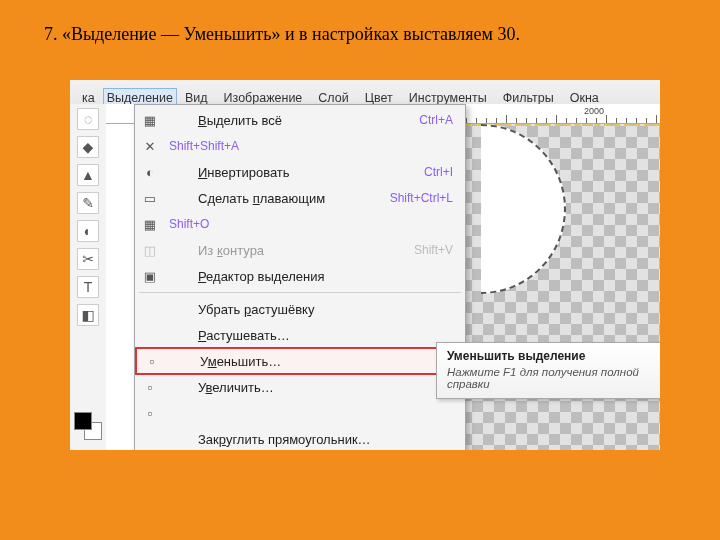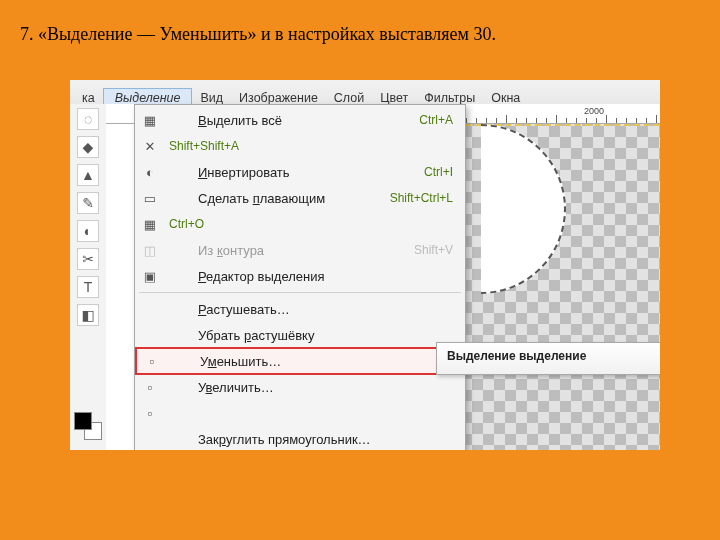--- a/index.html
+++ b/index.html
@@ -6,21 +6,21 @@
   body {
     width: 720px; height: 540px;
     background: #f28c1a;
     font-family: "Segoe UI", Tahoma, sans-serif;
     font-size: 13px;
     color: #222;
     position: relative;
   }
   .caption {
     position: absolute;
-    top: 24px; left: 20px;
+    top: 24px; left: 44px;
     font-family: Georgia, "Times New Roman", serif;
     font-size: 18px;
     color: #000;
   }
   .shot {
     position: absolute;
     top: 80px; left: 70px;
     width: 590px; height: 370px;
     background: #eee;
     overflow: hidden;
@@ -30,21 +30,21 @@
     height: 36px;
     background: linear-gradient(#f2f2f2,#e4e4e4);
     display: flex;
     align-items: center;
     padding-left: 4px;
     border-bottom: 1px solid #c8c8c8;
     font-size: 12.5px;
     color: #333;
   }
   .menubar span { padding: 3px 8px; cursor: default; }
-  .menubar .sel { background: #dbe8f7; border: 1px solid #8eb6de; padding: 2px 11px; font-style: italic; }
+  .menubar .sel { background: #dbe8f7; border: 1px solid #8eb6de; padding: 2px 3px; }
   
   .workarea {
     position: absolute;
     top: 24px; left: 0; right: 0; bottom: 0;
     display: flex;
   }
   .toolstrip {
     width: 36px;
     background: #f3f3f3;
     display: flex;
@@ -116,21 +116,21 @@
     align-items:center;
     height:26px;
     padding: 0 12px 0 4px;
     gap: 8px;
     font-size: 13px;
     color:#222;
   }
   .mi .ic { width:22px; text-align:center; font-size:13px; color:#555; }
   .mi .lbl { flex:1;margin-left:29px; }
   .mi .lbl u { text-decoration: underline; }
-  .mi .sc { color:#4d7c0f; font-size:12px; }
+  .mi .sc { color:#8b5cf6; font-size:12px; }
   .mi.disabled { color:#9a9a9a; }
   .mi.disabled .sc { color:#bcbcbc; }
   .mi.disabled .ic { color:#bcbcbc; }
   .sep { height:1px; background:#d0d0d0; margin:3px 4px; }
   .mi.highlighted {
     border:2px solid #d33;
     background:#fdf2f2;
     height:28px;
     margin:-1px 0;
   }
@@ -155,20 +155,21 @@
 
 <div class="shot">
 
   <div class="menubar">
     <span>ка</span>
     <span class="sel">Выделение</span>
     <span>Вид</span>
     <span>Изображение</span>
     <span>Слой</span>
     <span>Цвет</span>
+    <span>Инструменты</span>
     <span>Фильтры</span>
     <span>Окна</span>
   </div>
 
   <div class="workarea">
     <div class="toolstrip">
       <div class="tool">◌</div>
       <div class="tool">◆</div>
       <div class="tool">▲</div>
       <div class="tool">✎</div>
@@ -232,41 +233,41 @@
             <span class="lbl"><u>И</u>нвертировать</span>
             <span class="sc">Ctrl+I</span>
           </div>
           <div class="mi">
             <span class="ic">▭</span>
             <span class="lbl">Сделать <u>п</u>лавающим</span>
             <span class="sc">Shift+Ctrl+L</span>
           </div>
           <div class="mi">
             <span class="ic">▦</span>
-            <span class="sc">Ctrl+O</span>
+            <span class="sc">Shift+O</span>
           </div>
           <div class="mi disabled">
             <span class="ic">◫</span>
             <span class="lbl">Из <u>к</u>онтура</span>
             <span class="sc">Shift+V</span>
           </div>
           <div class="mi">
             <span class="ic">▣</span>
             <span class="lbl"><u>Р</u>едактор выделения</span>
             <span class="sc"></span>
           </div>
           <div class="sep"></div>
           <div class="mi">
             <span class="ic"></span>
+            <span class="lbl">Убрать <u>р</u>астушёвку</span>
+            <span class="sc"></span>
+          </div>
+          <div class="mi">
+            <span class="ic"></span>
             <span class="lbl"><u>Р</u>астушевать…</span>
-            <span class="sc"></span>
-          </div>
-          <div class="mi">
-            <span class="ic"></span>
-            <span class="lbl">Убрать <u>р</u>астушёвку</span>
             <span class="sc"></span>
           </div>
           <div class="mi highlighted">
             <span class="ic">▫</span>
             <span class="lbl">У<u>м</u>еньшить…</span>
             <span class="sc"></span>
           </div>
           <div class="mi">
             <span class="ic">▫</span>
             <span class="lbl">У<u>в</u>еличить…</span>
@@ -277,17 +278,18 @@
             <span class="sc"></span>
           </div>
           <div class="mi">
             <span class="ic"></span>
             <span class="lbl">Зак<u>р</u>углить прямоугольник…</span>
             <span class="sc"></span>
           </div>
         </div>
 
       <div class="tooltip">
-        <div class="tt-title">Выделение выделение</div>
+        <div class="tt-title">Уменьшить выделение</div>
+        <div class="tt-sub">Нажмите F1 для получения полной справки</div>
       </div>
     </div>
   </div>
 </div>
 
 </body></html>

